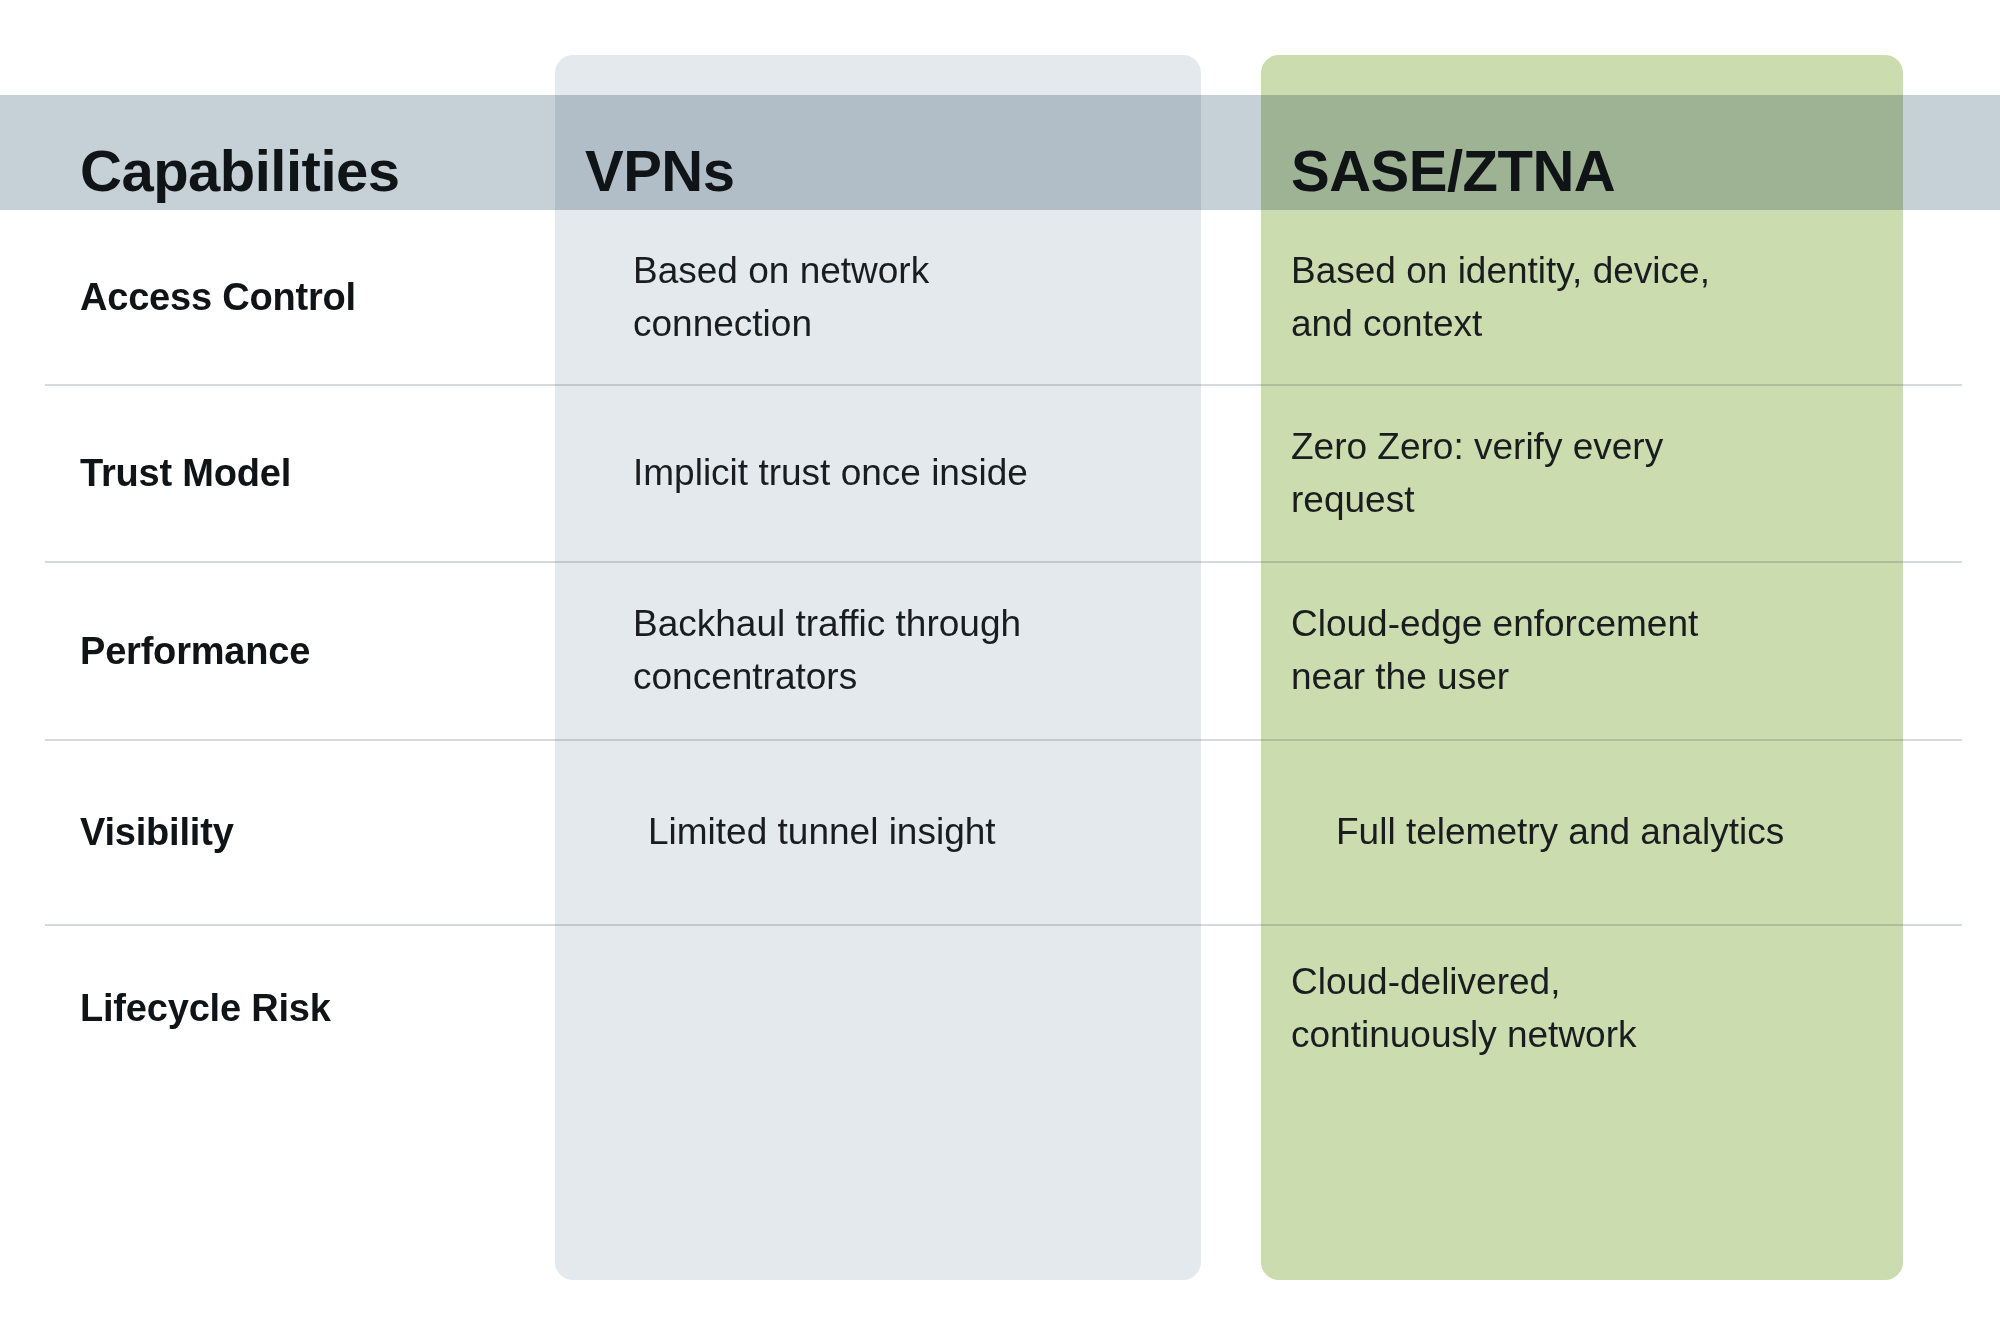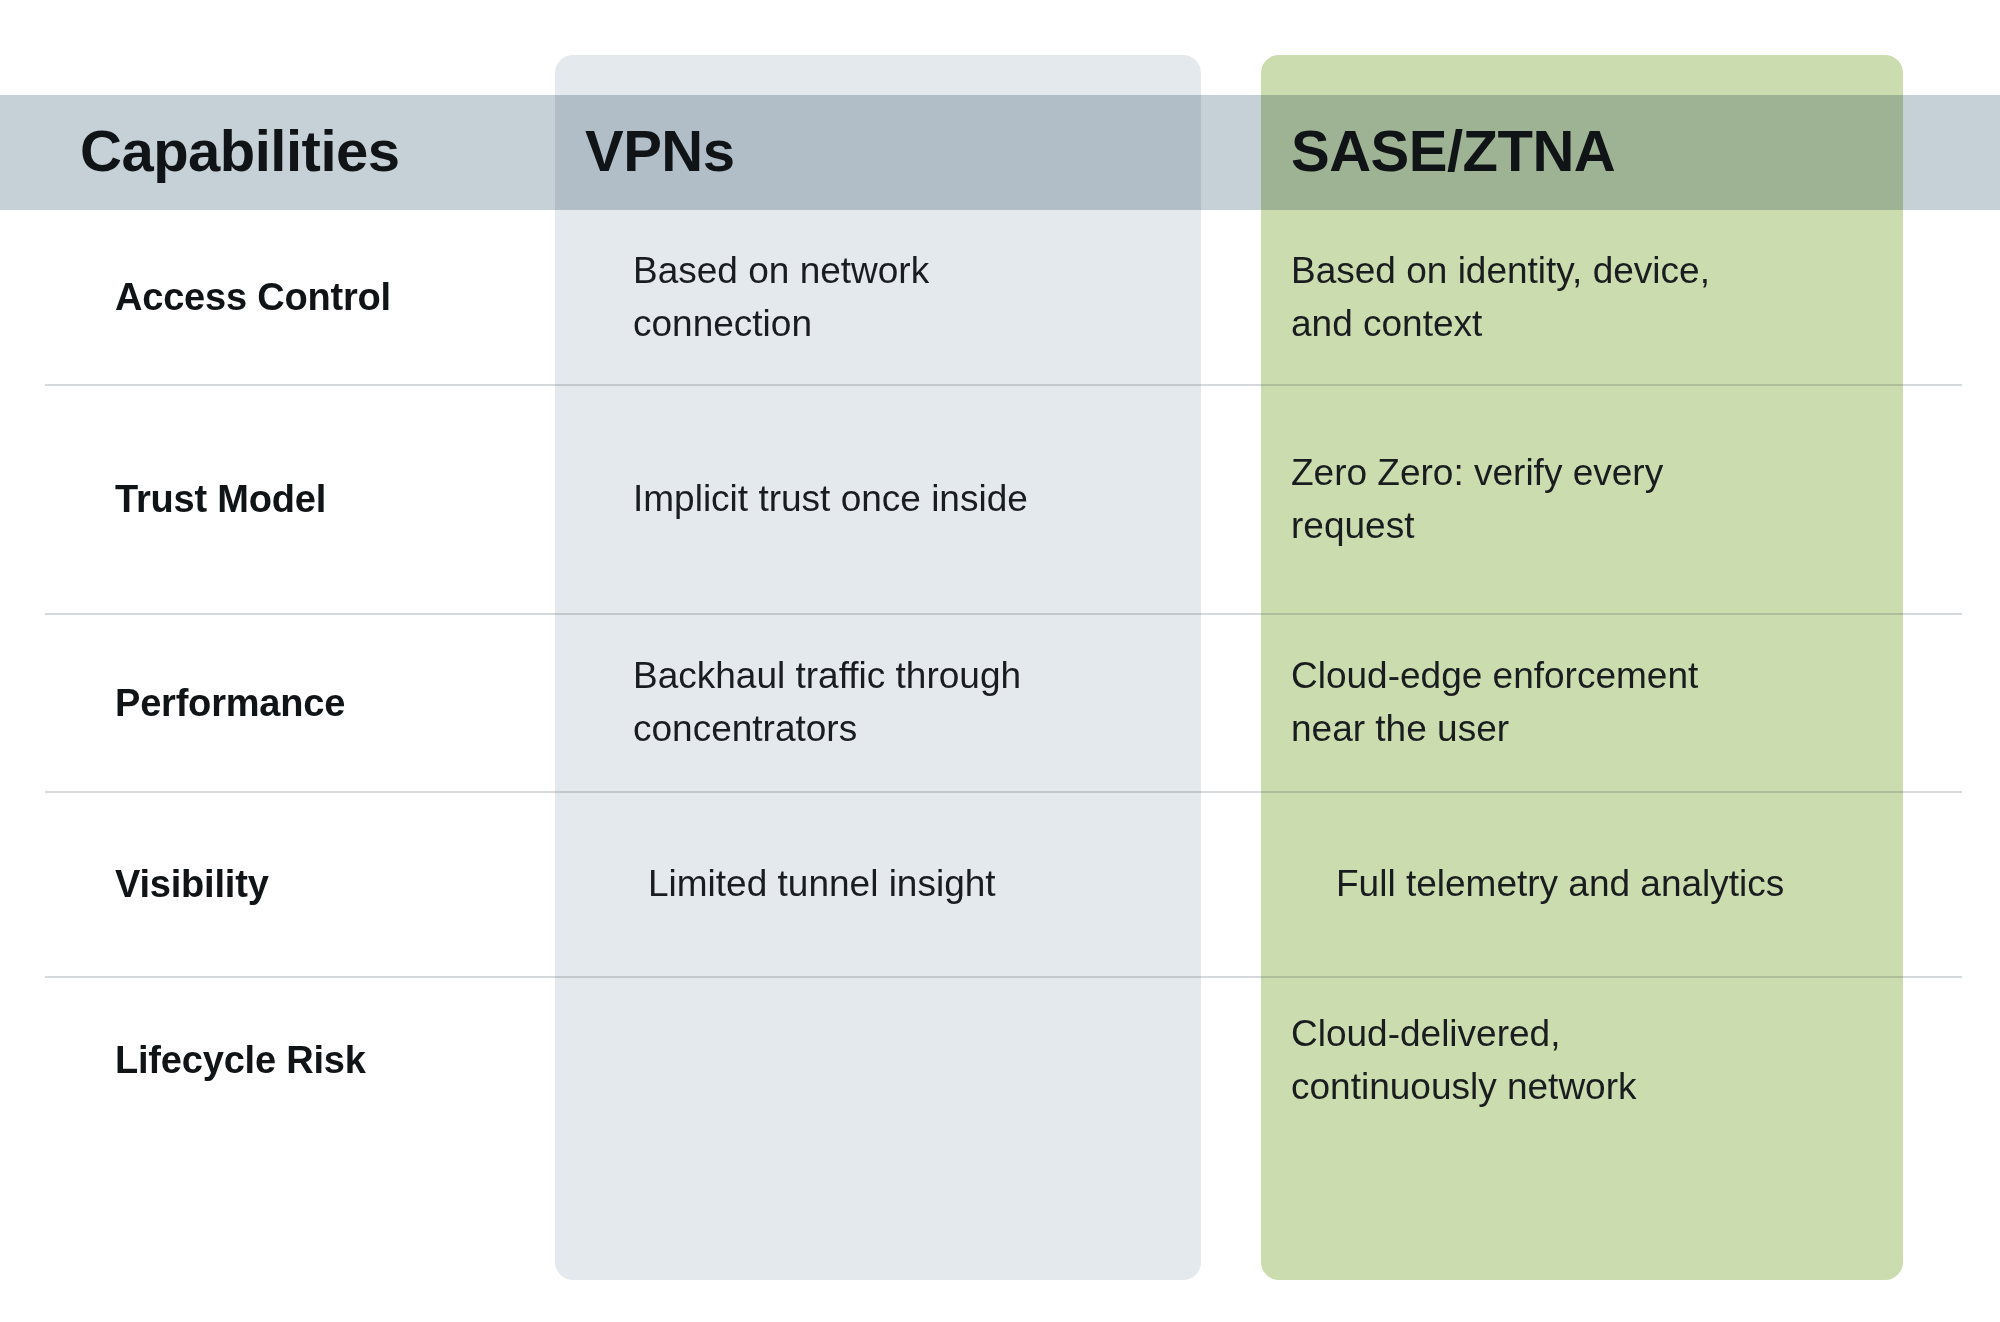--- a/index.html
+++ b/index.html
@@ -22,57 +22,56 @@
   .col-bg.sase{left:1261px;width:642px;background:var(--sase);}
 
   
   .band{
     position:absolute;left:0;right:0;top:95px;height:115px;
     background:var(--band);
     mix-blend-mode:multiply;
   }
 
   
-  .header-row{position:absolute;left:0;top:92px;height:115px;width:100%;}
+  .header-row{position:absolute;left:0;top:112px;height:115px;width:100%;}
   .header-cell{
     position:absolute;top:50%;transform:translateY(-50%);
     font-weight:bold;font-size:58px;letter-spacing:-0.5px;color:var(--ink);
     white-space:nowrap;
   }
   .hc-cap{left:80px;}
   .hc-vpn{left:585px;}
   .hc-sase{left:1291px;}
 
   
   .tbody{position:absolute;top:210px;left:0;width:100%;}
   .trow{
     position:relative;
     display:grid;
     grid-template-columns:555px 646px 60px 642px;
     align-items:center;
   }
   .trow:nth-child(1){height:175px;}
-  .trow:nth-child(2){height:229px;}
+  .trow:nth-child(2){height:177px;}
   .trow:nth-child(3){height:178px;}
   .trow:nth-child(4){height:185px;gap:15px;}
   .trow:nth-child(5){height:167px;}
   .trow:nth-child(6){height:132px;}
 
   .sep{
     position:absolute;left:45px;right:38px;top:-1px;height:2px;
     background:rgba(73,86,94,0.22);
   }
   .trow:first-child .sep{display:none;}
 
   .tlabel{
     grid-column:1;
     padding-left:80px;
     font-weight:bold;font-size:38px;color:var(--ink);
     letter-spacing:-0.2px;
-    margin-left:35px;
   }
   .tcell{
     font-size:37px;line-height:1.43;color:var(--body-ink);
     padding:0 30px;
     white-space:pre-line;
   }
   .tcell.vpn-cell{grid-column:2;margin-left:48px;}
   .tcell.sase-cell{grid-column:4;}
 </style>
 </head>

